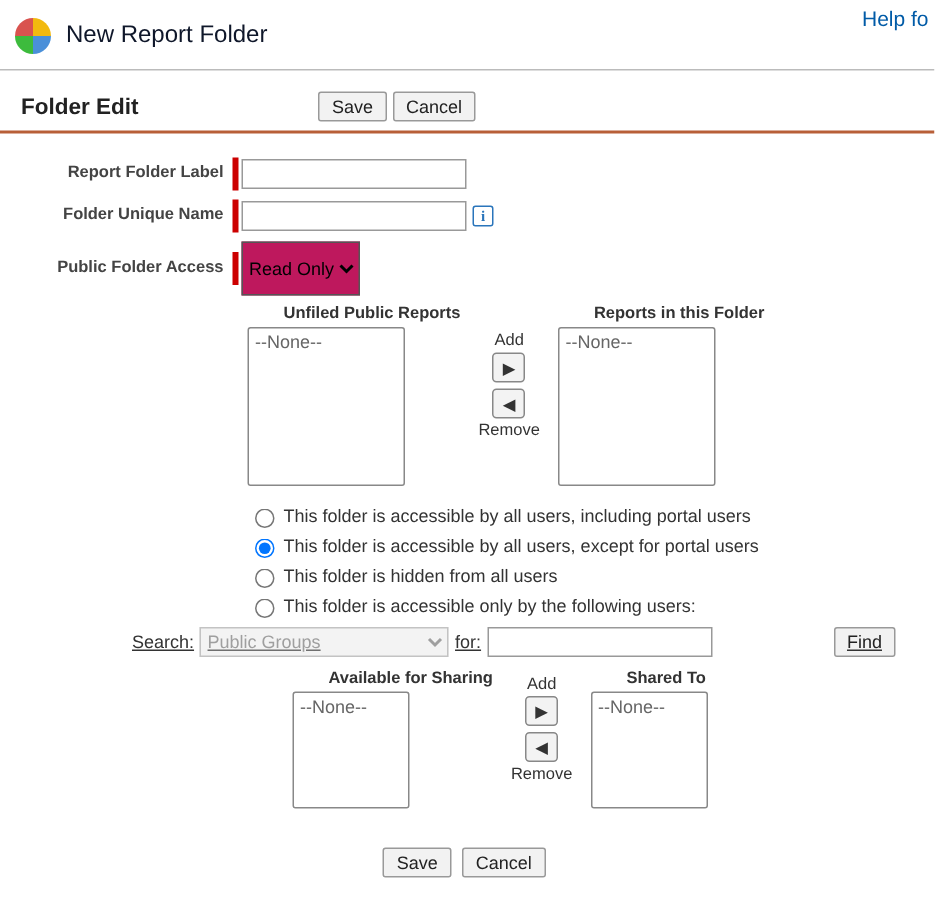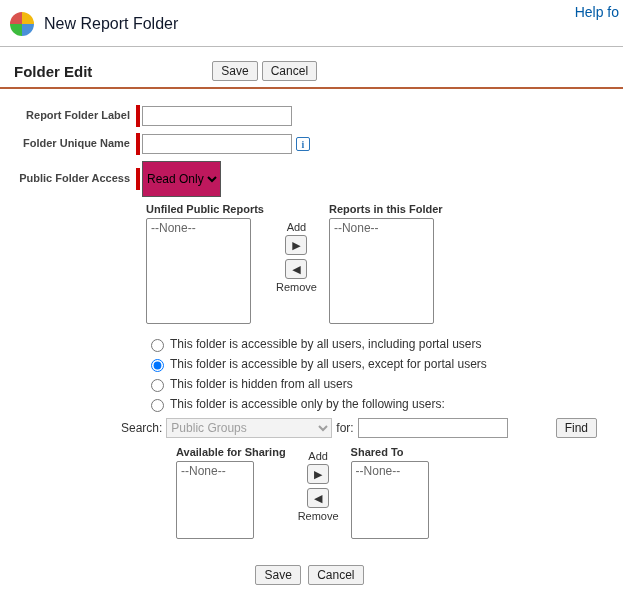--- a/index.html
+++ b/index.html
@@ -58,21 +58,21 @@
     background: #f2f2f2;
     border: 1px solid #999;
     border-radius: 2px;
     padding: 2px 8px;
     font-size: 12px;
     color: #222;
     cursor: pointer;
     margin-right: 4px;
   }
   .form-area {
-    padding: 16px 8px 8px 1px;
+    padding: 16px 8px 8px 20px;
   }
   .form-row {
     display: flex;
     align-items: center;
     margin-bottom: 6px;
   }
   .form-label {
     width: 135px;
     text-align: right;
     font-size: 11px;
@@ -122,20 +122,21 @@
     margin-top: 6px;
   }
   .list-col {
     display: flex;
     flex-direction: column;
   }
   .list-heading {
     font-size: 11px;
     font-weight: bold;
     margin-bottom: 3px;
+    margin-left: 24px;
   }
   .listbox {
     border: 1px solid #888;
     width: 105px;
     height: 106px;
     font-size: 12px;
     padding: 2px;
   }
   .listbox.small { width: 78px; height: 78px; }
   .listbox option { color: #666; }
@@ -167,24 +168,25 @@
   .radio-row {
     display: flex;
     align-items: center;
     padding: 2px 0;
     font-size: 12px;
   }
   .radio-row input { margin-right: 6px; }
   .search-row {
     display: flex;
     align-items: center;
-    margin-left: 120px;
+    margin-left: 68px;
     margin-top: 4px;
     font-size: 12px;
     gap: 4px;
+    text-decoration: underline;
   }
   .search-select {
     border: 1px solid #aaa;
     background: #eee;
     color: #777;
     height: 20px;
     width: 166px;
     font-size: 12px;
   }
   .search-text {

